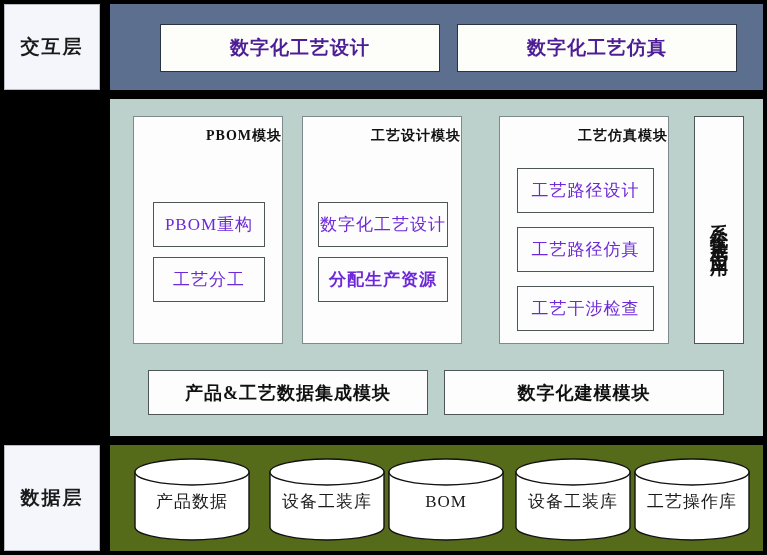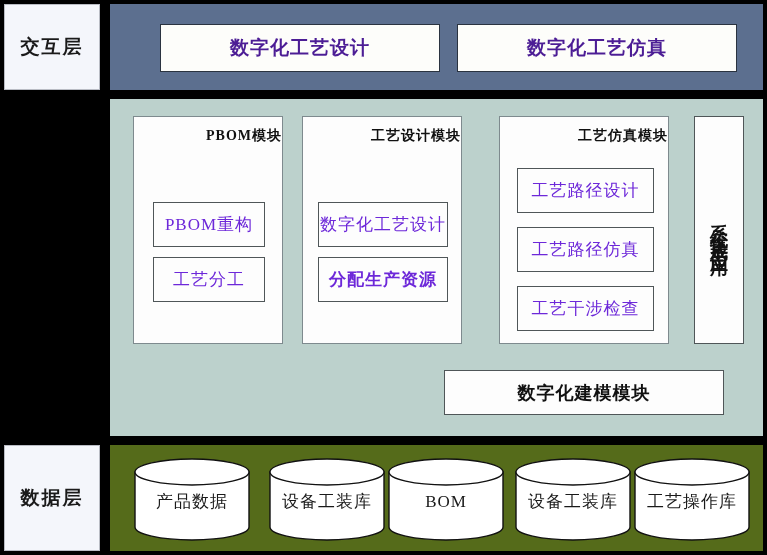--- a/index.html
+++ b/index.html
@@ -200,20 +200,23 @@
       </div>
       <div class="sub-box" style="left:17px; top:169px; width:137px; height:45px;">
         <span>工艺干涉检查</span>
       </div>
     </div>
 
     <div class="vside" style="left:584px; top:17px; width:50px; height:228px;">
       <span class="vside-text">系统集成与应用</span>
     </div>
 
+    <div class="band-card" style="left:38px; top:271px; width:280px; height:45px;">
+      <span>产品&amp;工艺数据集成模块</span>
+    </div>
     <div class="band-card" style="left:334px; top:271px; width:280px; height:45px;">
       <span>数字化建模模块</span>
     </div>
   </div>
 
   <div class="layer-label" style="left:4px; top:445px; width:96px; height:106px;">
     <span>数据层</span>
   </div>
 
   <div class="layer-body body-data" style="left:110px; top:445px; width:653px; height:106px;">

